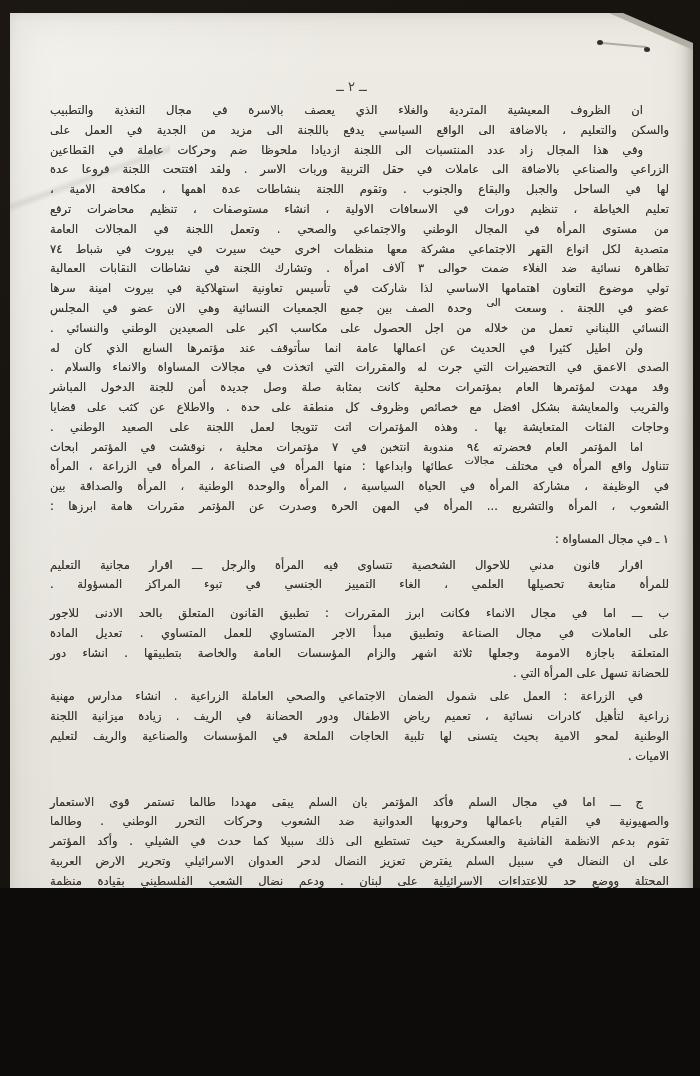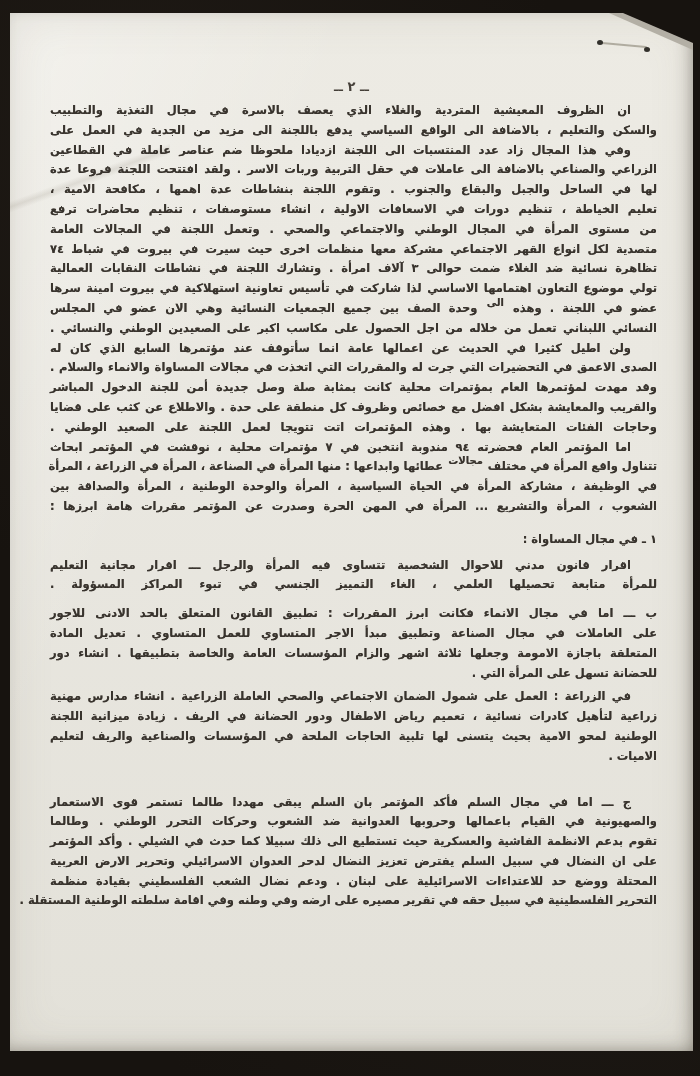--- a/index.html
+++ b/index.html
@@ -1,21 +1,21 @@
 <!DOCTYPE html>
 <html lang="ar"><head>
 <meta charset="utf-8">
 <style>
   html,body{margin:0;padding:0;}
   body{width:700px;height:1076px;overflow:hidden;background:#0e0c0a;font-family:"DejaVu Sans",sans-serif;}
-  .scan{position:relative;width:700px;height:1076px;overflow:hidden;
+  .scan{position:relative;width:700px;height:888px;overflow:hidden;
         background:
           radial-gradient(circle at 18% 12%, rgba(60,52,44,.18), rgba(0,0,0,0) 40%),
           radial-gradient(circle at 85% 80%, rgba(58,52,46,.14), rgba(0,0,0,0) 45%),
-          #17130f; font-weight: bold;}
+          #17130f;}
   .page{position:absolute;left:10px;top:13px;width:683px;height:1038px;
         background:
           linear-gradient(115deg, rgba(255,255,255,.35), rgba(255,255,255,0) 30%),
           linear-gradient(180deg,#edebe4 0%,#e9e7e0 45%,#e3e1d9 100%);
         box-shadow: inset 0 0 46px rgba(120,110,90,.14),
                     inset -10px 0 18px -10px rgba(60,55,45,.45),
                     inset 0 -10px 18px -10px rgba(60,55,45,.35);}
   .crease{position:absolute;left:0;top:120px;width:160px;height:90px;pointer-events:none;
         background:linear-gradient(160deg, rgba(0,0,0,0) 46%, rgba(140,132,118,.18) 50%, rgba(0,0,0,0) 54%);}
   
@@ -24,21 +24,21 @@
         filter:blur(.4px);}
   .fold-cut{position:absolute;top:0;right:0;width:0;height:0;
         border-top:30px solid #17130f;border-left:70px solid transparent;}
   .dot{position:absolute;width:6px;height:5px;border-radius:50%;background:#32302b;}
   .dot.d1{left:597px;top:40px;}
   .dot.d2{left:644px;top:47px;}
   .scratch{position:absolute;left:601px;top:44px;width:46px;height:2px;
         background:rgba(170,165,153,.9);transform:rotate(5deg);border-radius:2px;}
   .page-number{position:absolute;top:66px;left:0;right:0;text-align:center;
         font-size:13px;color:#443f38;letter-spacing:2px;}
-  .text-body{position:absolute;top:88px;right:36px;left:40px;direction:rtl;
+  .text-body{position:absolute;top:88px;right:24px;left:40px;direction:rtl;
         color:#38332d;text-shadow:0 0 .5px rgba(40,35,28,.55);}
   .block{margin:0;}
   .line{font-size:11.5px;line-height:19.8px;white-space:nowrap;
         text-align:justify;text-align-last:justify;}
   .line.short{text-align-last:right;}
   .block.indent .line:first-child{padding-right:26px;}
   .insert{font-size:10px;position:relative;top:-6px;padding:0 1px;}
 </style>
 </head>
 <body>
@@ -48,29 +48,29 @@
     <div class="crease"></div>
     <div class="fold-under"></div>
     <div class="fold-cut"></div>
     <div class="page-number">ــ  ٢  ــ</div>
     <div class="text-body">
         <div class="block indent" style="margin-top: 0px;">
           <div class="line">ان الظروف المعيشية المتردية والغلاء الذي يعصف بالاسرة في مجال التغذية والتطبيب</div>
           <div class="line">والسكن والتعليم ، بالاضافة الى الواقع السياسي يدفع باللجنة الى مزيد من الجدية في العمل على</div>
         </div>
         <div class="block indent" style="margin-top: 0px;">
-          <div class="line">وفي هذا المجال زاد عدد المنتسبات الى اللجنة ازديادا ملحوظا ضم عناصر عاملة في القطاعين</div>
+          <div class="line">وفي هذا المجال زاد عدد المنتسبات الى اللجنة ازديادا ملحوظا ضم وحركات عاملة في القطاعين</div>
           <div class="line">الزراعي والصناعي بالاضافة الى عاملات في حقل التربية وربات الاسر . ولقد افتتحت اللجنة فروعا عدة</div>
           <div class="line">لها في الساحل والجبل والبقاع والجنوب . وتقوم اللجنة بنشاطات عدة اهمها ، مكافحة الامية ،</div>
           <div class="line">تعليم الخياطة ، تنظيم دورات في الاسعافات الاولية ، انشاء مستوصفات ، تنظيم محاضرات ترفع</div>
           <div class="line">من مستوى المرأة في المجال الوطني والاجتماعي والصحي . وتعمل اللجنة في المجالات العامة</div>
           <div class="line">متصدية لكل انواع القهر الاجتماعي مشركة معها منظمات اخرى حيث سيرت في بيروت في شباط ٧٤</div>
           <div class="line">تظاهرة نسائية ضد الغلاء ضمت حوالى ٣ آلاف امرأة . وتشارك اللجنة في نشاطات النقابات العمالية</div>
           <div class="line">تولي موضوع التعاون اهتمامها الاساسي لذا شاركت في تأسيس تعاونية استهلاكية في بيروت امينة سرها</div>
-          <div class="line"><span>عضو في اللجنة . وهذه </span><span class="insert">الى</span><span> وحدة الصف بين جميع الجمعيات النسائية وهي الان عضو في المجلس</span></div>
+          <div class="line"><span>عضو في اللجنة . وسعت </span><span class="insert">الى</span><span> وحدة الصف بين جميع الجمعيات النسائية وهي الان عضو في المجلس</span></div>
           <div class="line">النسائي اللبناني تعمل من خلاله من اجل الحصول على مكاسب اكبر على الصعيدين الوطني والنسائي .</div>
         </div>
         <div class="block indent" style="margin-top: 0px;">
           <div class="line">ولن اطيل كثيرا في الحديث عن اعمالها عامة انما سأتوقف عند مؤتمرها السابع الذي كان له</div>
           <div class="line">الصدى الاعمق في التحضيرات التي جرت له والمقررات التي اتخذت في مجالات المساواة والانماء والسلام .</div>
           <div class="line">وقد مهدت لمؤتمرها العام بمؤتمرات محلية كانت بمثابة صلة وصل جديدة أمن للجنة الدخول المباشر</div>
           <div class="line">والقريب والمعايشة بشكل افضل مع خصائص وظروف كل منطقة على حدة . والاطلاع عن كثب على قضايا</div>
           <div class="line">وحاجات الفئات المتعايشة بها . وهذه المؤتمرات اتت تتويجا لعمل اللجنة على الصعيد الوطني .</div>
         </div>
         <div class="block indent" style="margin-top: 0px;">

